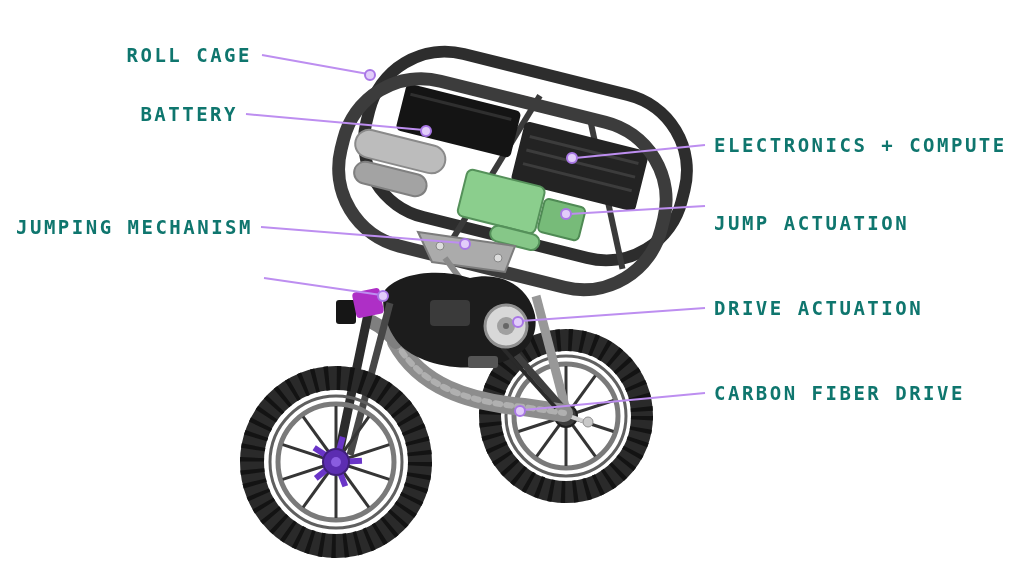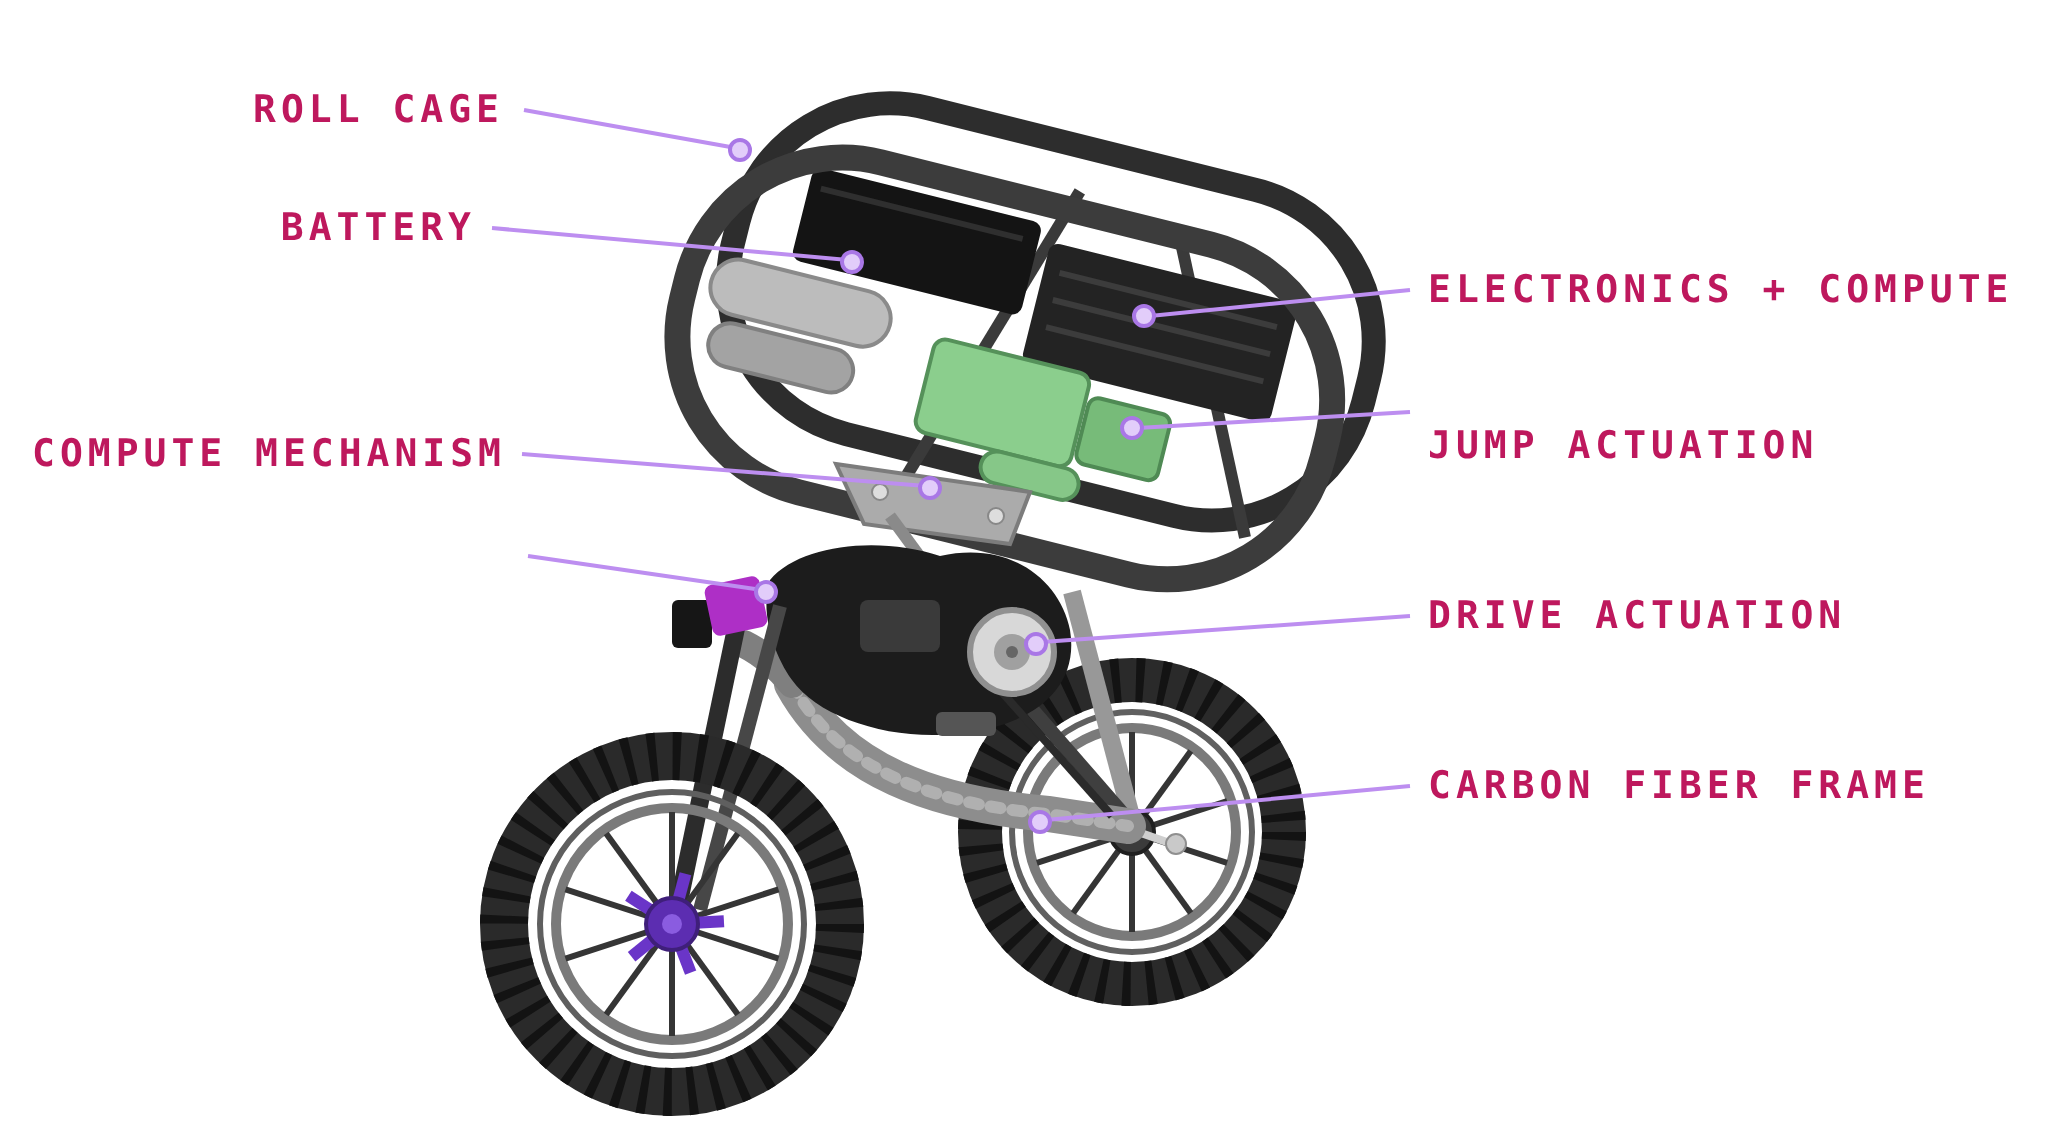--- a/index.html
+++ b/index.html
@@ -9,21 +9,21 @@
     background:#ffffff;
     overflow:hidden;
     font-family:"DejaVu Sans Mono", monospace;
   }
   .art{position:absolute;left:0;top:0;}
   .label{
     position:absolute;
     font-size:19px;
     font-weight:700;
     letter-spacing:2.5px;
-    color:#be185d;
+    color:#0f766e;
     white-space:nowrap;
     line-height:23px;
   }
   .label.right-side{text-align:left;}
   .label.left-side{text-align:right;}
 </style>
 </head>
 <body>
 
 <div class="stage">
@@ -166,20 +166,20 @@
       <circle cx="383" cy="296" r="5"></circle>
       <circle cx="572" cy="158" r="5"></circle>
       <circle cx="566" cy="214" r="5"></circle>
       <circle cx="518" cy="322" r="5"></circle>
       <circle cx="520" cy="411" r="5"></circle>
     </g>
   </svg>
 
   <div class="label left-side" style="top:44px;  right:772px;">ROLL CAGE</div>
   <div class="label left-side" style="top:103px; right:786px;text-align:right;">BATTERY</div>
-  <div class="label left-side" style="top:216px; right:771px;">COMPUTE MECHANISM</div>
+  <div class="label left-side" style="top:216px; right:771px;">JUMPING MECHANISM</div>
 
   <div class="label right-side" style="top:134px; left:714px;">ELECTRONICS + COMPUTE</div>
   <div class="label right-side" style="top:212px; left:714px;">JUMP ACTUATION</div>
   <div class="label right-side" style="top:297px; left:714px;">DRIVE ACTUATION</div>
-  <div class="label right-side" style="top:382px; left:714px;">CARBON FIBER FRAME</div>
+  <div class="label right-side" style="top:382px; left:714px;">CARBON FIBER DRIVE</div>
 
 </div>
 
 </body></html>

